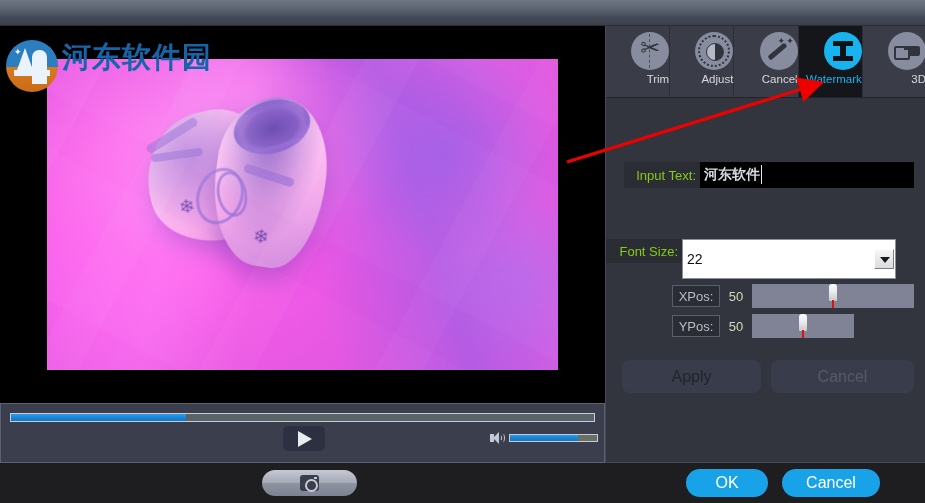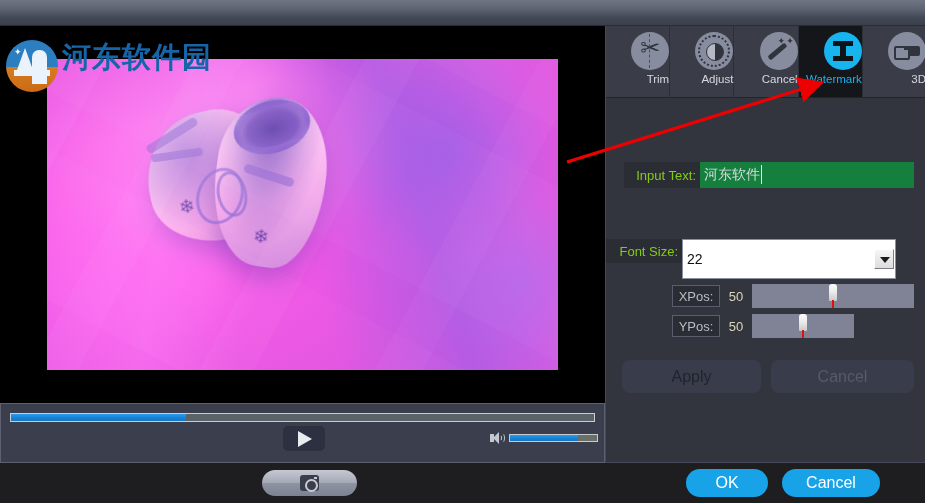--- a/index.html
+++ b/index.html
@@ -446,27 +446,28 @@
     padding-right: 4px;
     box-sizing: border-box;
   }
   .row { position: absolute; }
 
   
   .row-input { left: 18px; top: 64px; width: 290px; height: 26px; display: flex; background: #44475a; }
   .row-input .lbl { width: 76px; height: 26px; }
   .text-input {
     flex: 1;
-    background: #15803d;
+    background: #000000;
     border: none;
     outline: none;
     color: #d8dae2;
     font-family: "DejaVu Sans", sans-serif;
     font-size: 14px;
     padding: 0 4px;
+    font-weight: bold;
   }
   .caret {
     position: absolute; left: 155px; top: 67px;
     width: 1px; height: 19px;
     background: #e7e9ef;
   }
 
   
   .row-fname { left: 18px; top: 111px; width: 290px; height: 24px; display: flex; }
   .row-fsize { left: 0; top: 141px; width: 290px; height: 40px; display: flex; }

